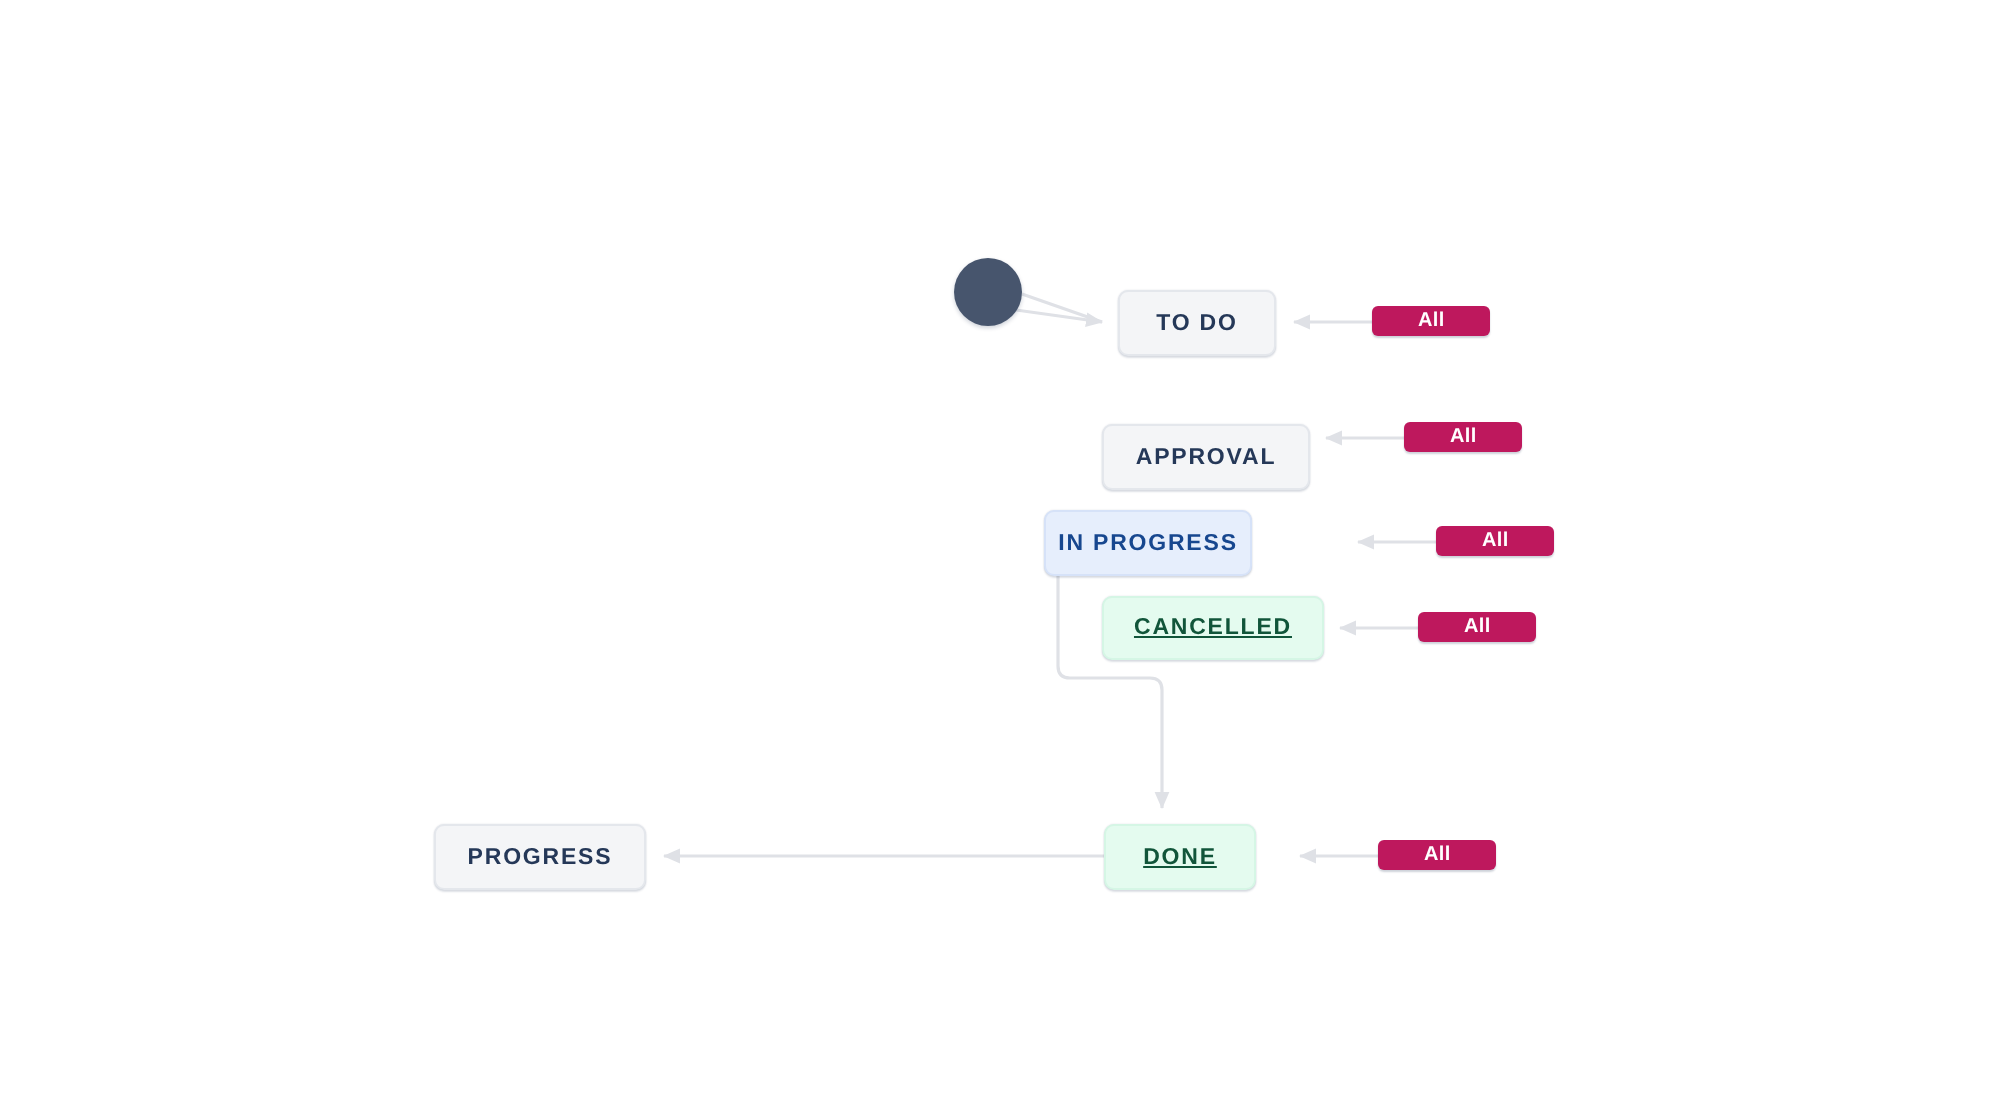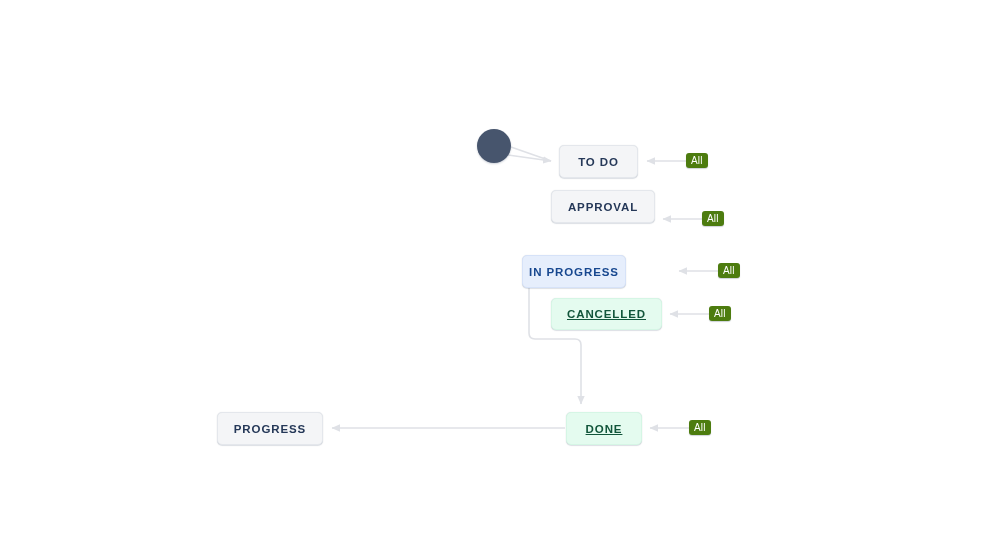--- a/index.html
+++ b/index.html
@@ -73,26 +73,26 @@
   }
 
   
   .badge {
     position: absolute;
     box-sizing: border-box;
     display: flex;
     align-items: center;
     justify-content: center;
     height: 15px;
-    padding: 0 5px;
+    padding: 0 23px;
     border-radius: 3px;
-    background: #4d7c0f;
+    background: #be185d;
     color: #ffffff;
     font-size: 10px;
-    font-weight: normal;
+    font-weight: bold;
     letter-spacing: 0.2px;
     line-height: 1;
     white-space: nowrap;
     box-shadow: 0 1px 1px rgba(9,30,66,0.2);
     user-select: none;
   }
 </style>
 </head>
 <body>
 
@@ -129,33 +129,33 @@
 
     <path d="M 565,428 L 332,428" fill="none" stroke="#dfe1e6" stroke-width="1.6" marker-end="url(#arrow-left)"></path>
   </svg>
 
   <div class="start-node" style="left:477px; top:129px;"></div>
 
   <div class="node grey" style="left:559px; top:145px; width:79px; height:33px;">
     <span>TO DO</span>
   </div>
 
-  <div class="node grey" style="left:551px; top:190px; width:104px; height:33px;">
+  <div class="node grey" style="left:551px; top:212px; width:104px; height:33px;">
     <span>APPROVAL</span>
   </div>
 
   <div class="node blue" style="left:522px; top:255px; width:104px; height:33px;">
     <span>IN PROGRESS</span>
   </div>
 
   <div class="node green" style="left:551px; top:298px; width:111px; height:32px;">
     <span>CANCELLED</span>
   </div>
 
-  <div class="node green" style="left:566px; top:412px; width:76px; height:33px;">
+  <div class="node green" style="left:552px; top:412px; width:76px; height:33px;">
     <span>DONE</span>
   </div>
 
   <div class="node grey" style="left:217px; top:412px; width:106px; height:33px;">
     <span>PROGRESS</span>
   </div>
 
   <div class="badge" style="left:686px; top:153px;">
     <span>All</span>
   </div>

